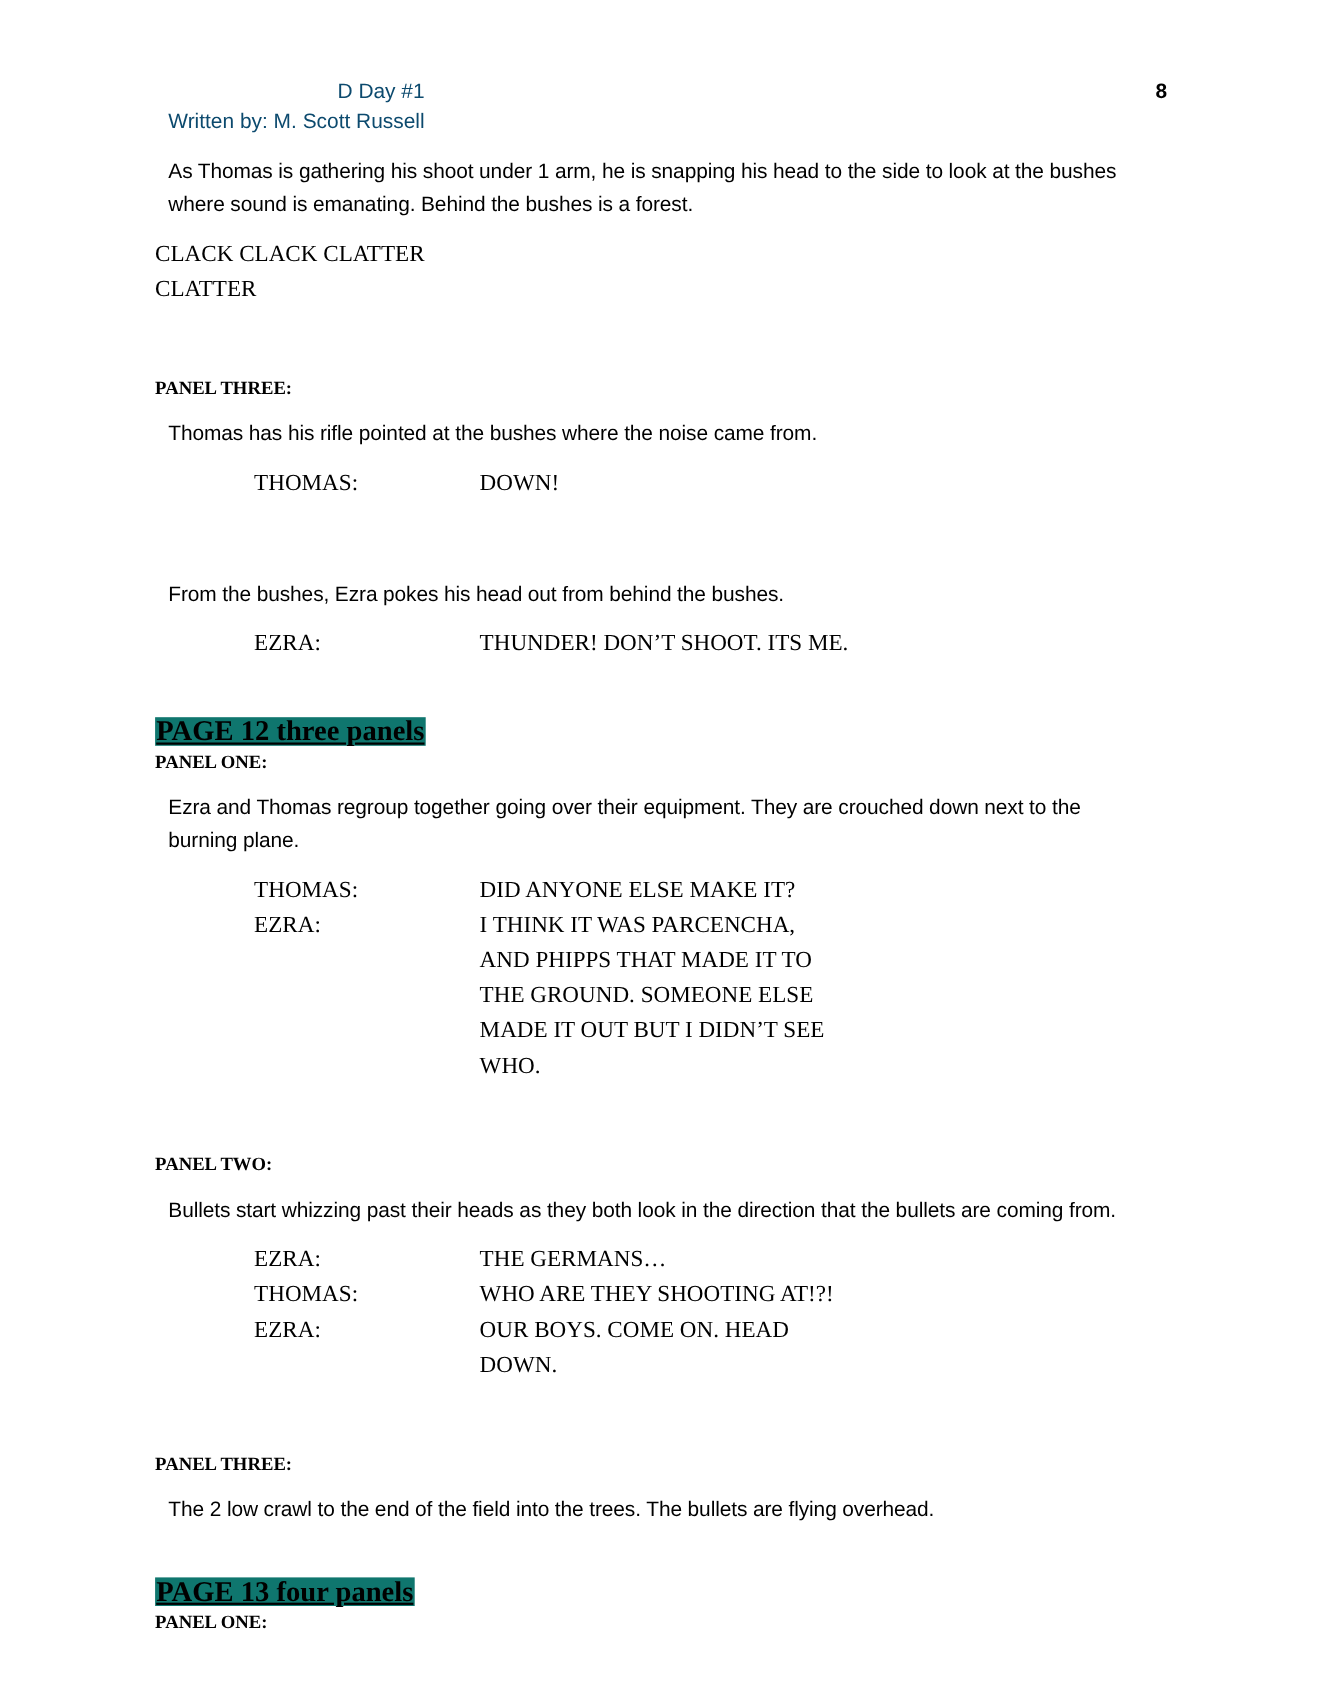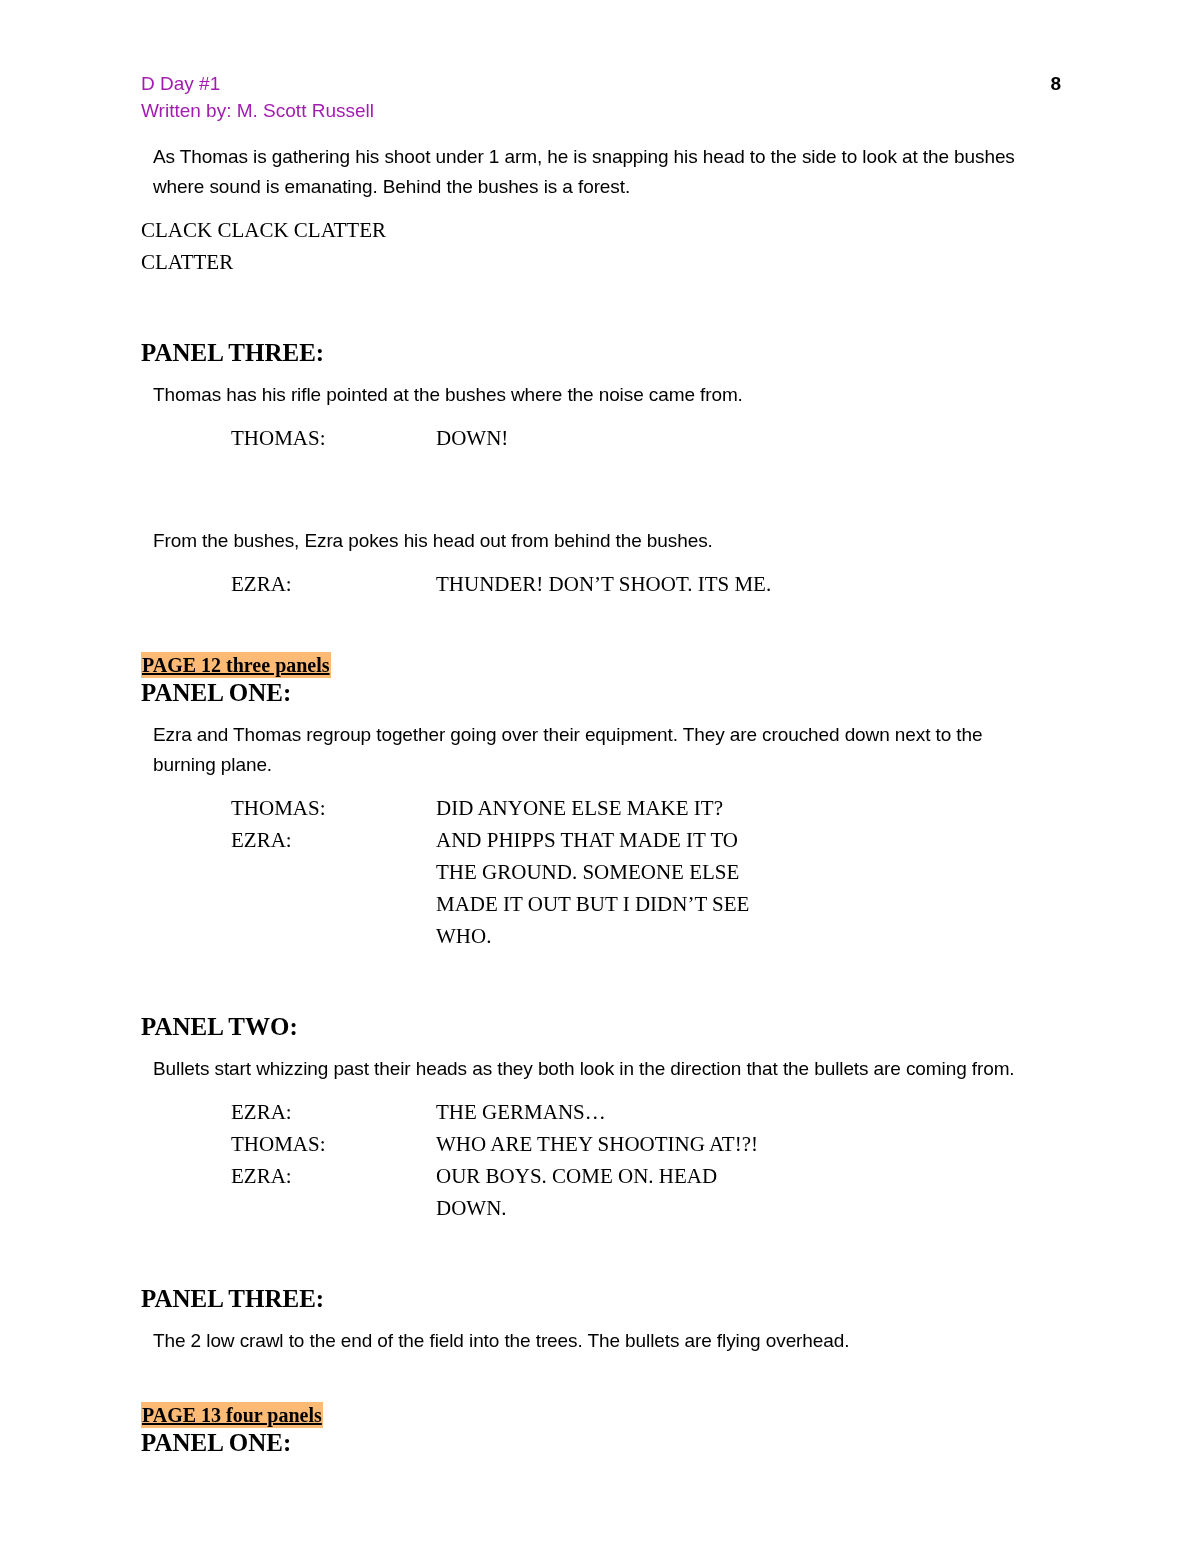--- a/index.html
+++ b/index.html
@@ -24,26 +24,27 @@
     width: 920px;
   }
 
   
   .header {
     position: relative;
     height: 60px;
   }
   .header-left {
     position: absolute;
-    left: 0;
+    left: 12px;
     top: 0;
     font-family: "Liberation Sans", sans-serif;
     font-size: 19px;
     line-height: 27px;
-    color: #a21caf;
+    color: #0c4a6e;
+    text-align: right;
   }
   .header-page-num {
     position: absolute;
     right: 0;
     top: 0;
     font-family: "Liberation Sans", sans-serif;
     font-size: 19px;
     font-weight: bold;
     line-height: 27px;
   }
@@ -52,34 +53,34 @@
   .desc {
     font-family: "Liberation Sans", sans-serif;
     font-size: 19px;
     line-height: 30px;
     margin: 12px;
     letter-spacing: -0.1px;
   }
 
   .panel-label {
     font-family: "Liberation Serif", serif;
-    font-size: 25px;
+    font-size: 17px;
     font-weight: bold;
     line-height: 30px;
     margin: 0;
   }
 
   .page-marker {
     font-family: "Liberation Serif", serif;
-    font-size: 20px;
+    font-size: 26px;
     font-weight: bold;
     line-height: 26px;
     margin: 0;
     display: inline-block;
-    background: #fdba74;
+    background: #0f766e;
     text-decoration: underline;
     padding: 0 1px;
   }
 
   
   .dlg {
     display: flex;
     font-family: "Liberation Serif", serif;
     font-size: 21px;
     line-height: 32px;
@@ -153,20 +154,21 @@
     <p class="desc">Ezra and Thomas regroup together going over their equipment. They are crouched down next to the burning plane.</p>
     <div class="dlg">
       <div class="dlg-char">THOMAS:</div>
       <div class="dlg-lines">
         <div class="dlg-line">DID ANYONE ELSE MAKE IT?</div>
       </div>
     </div>
     <div class="dlg">
       <div class="dlg-char">EZRA:</div>
       <div class="dlg-lines">
+        <div class="dlg-line">I THINK IT WAS PARCENCHA,</div>
         <div class="dlg-line">AND PHIPPS THAT MADE IT TO</div>
         <div class="dlg-line">THE GROUND. SOMEONE ELSE</div>
         <div class="dlg-line">MADE IT OUT BUT I DIDN’T SEE</div>
         <div class="dlg-line">WHO.</div>
       </div>
     </div>
 
     <div class="sp-xl"></div>
 
     <p class="panel-label">PANEL TWO:</p>

